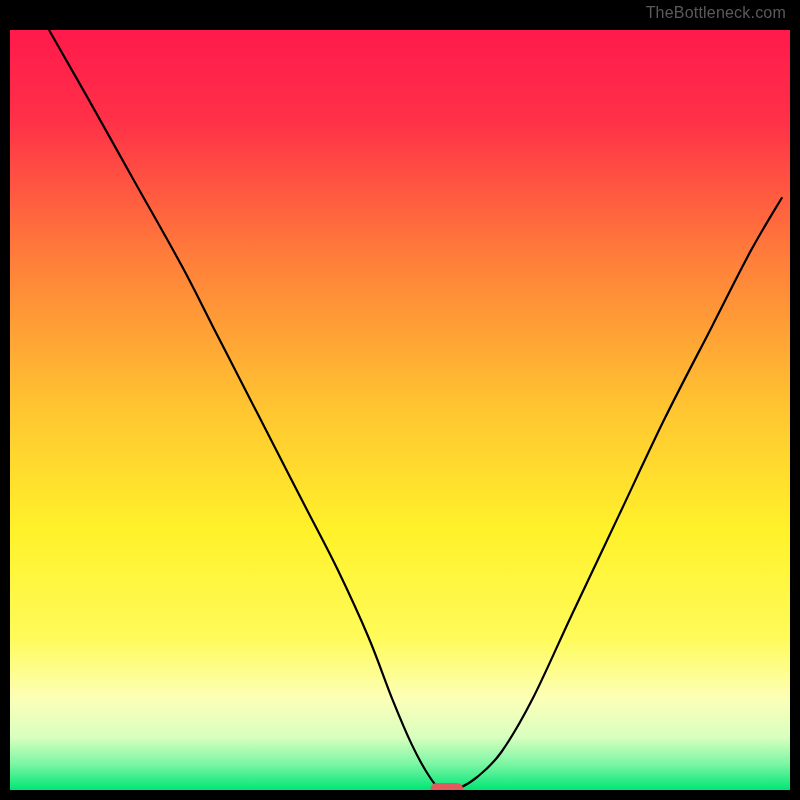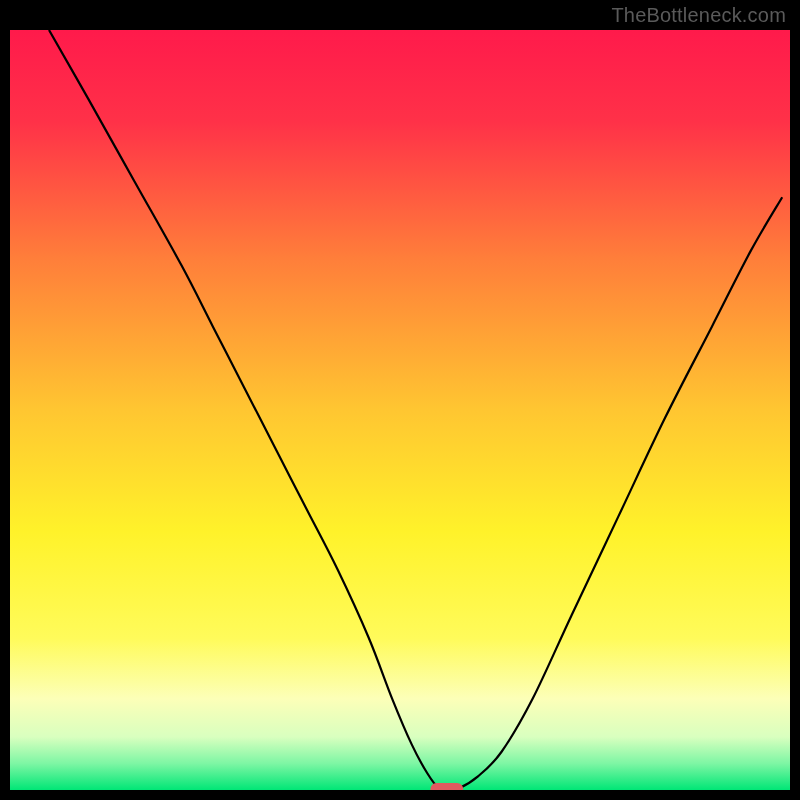--- a/index.html
+++ b/index.html
@@ -15,21 +15,21 @@
     position: relative;
     width: 800px;
     height: 800px;
     background: #000;
   }
   .watermark {
     position: absolute;
     top: 4px;
     right: 14px;
     color: #5a5a5a;
-    font-size: 20px;
+    font-size: 16px;
     font-weight: 400;
     letter-spacing: 0.2px;
     z-index: 5;
     user-select: none;
   }
   .chart-wrap {
     position: absolute;
     left: 10px;
     top: 30px;
     width: 780px;

